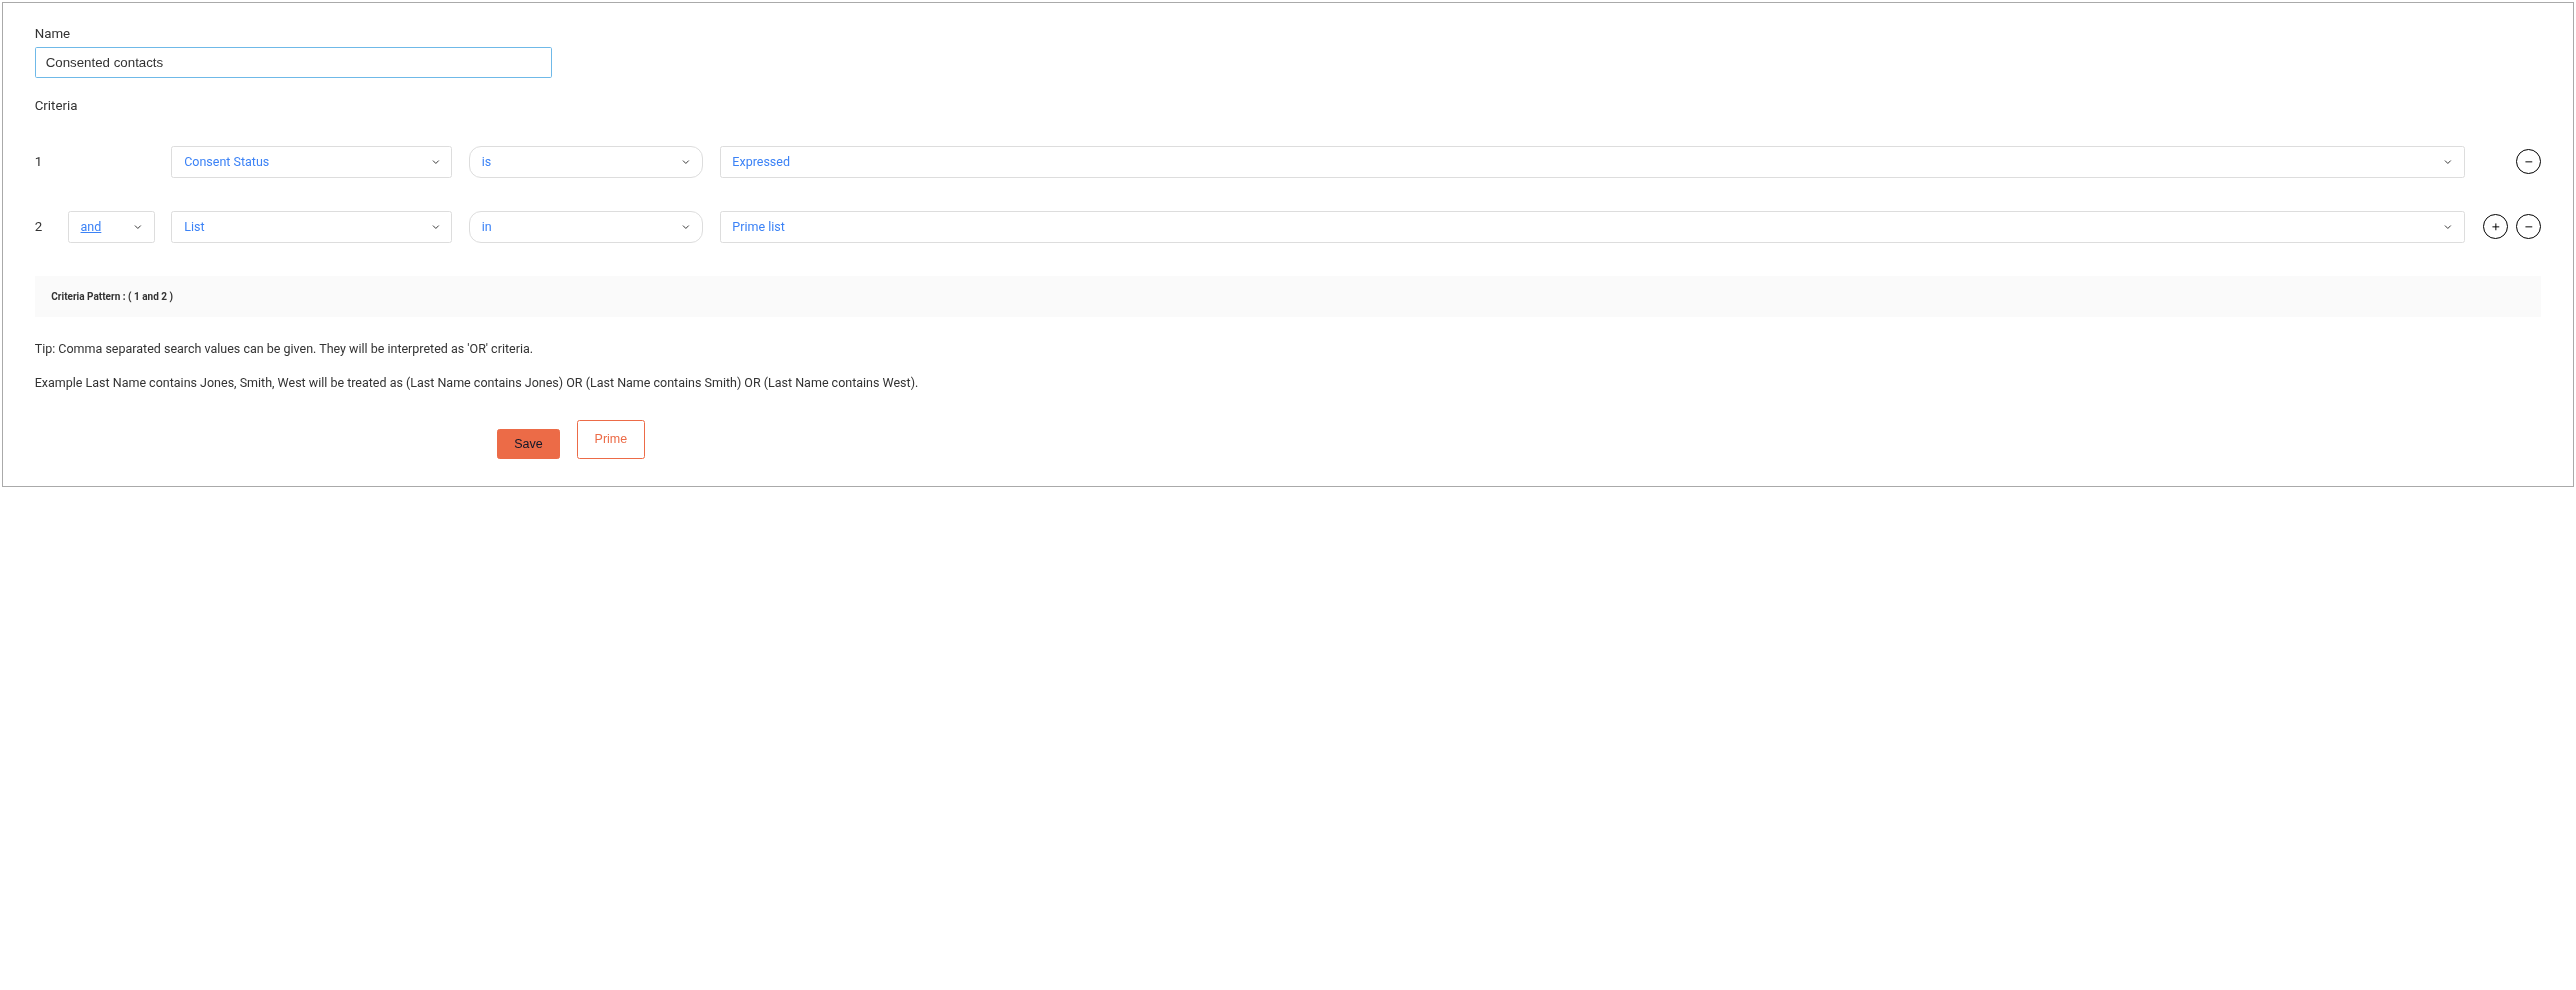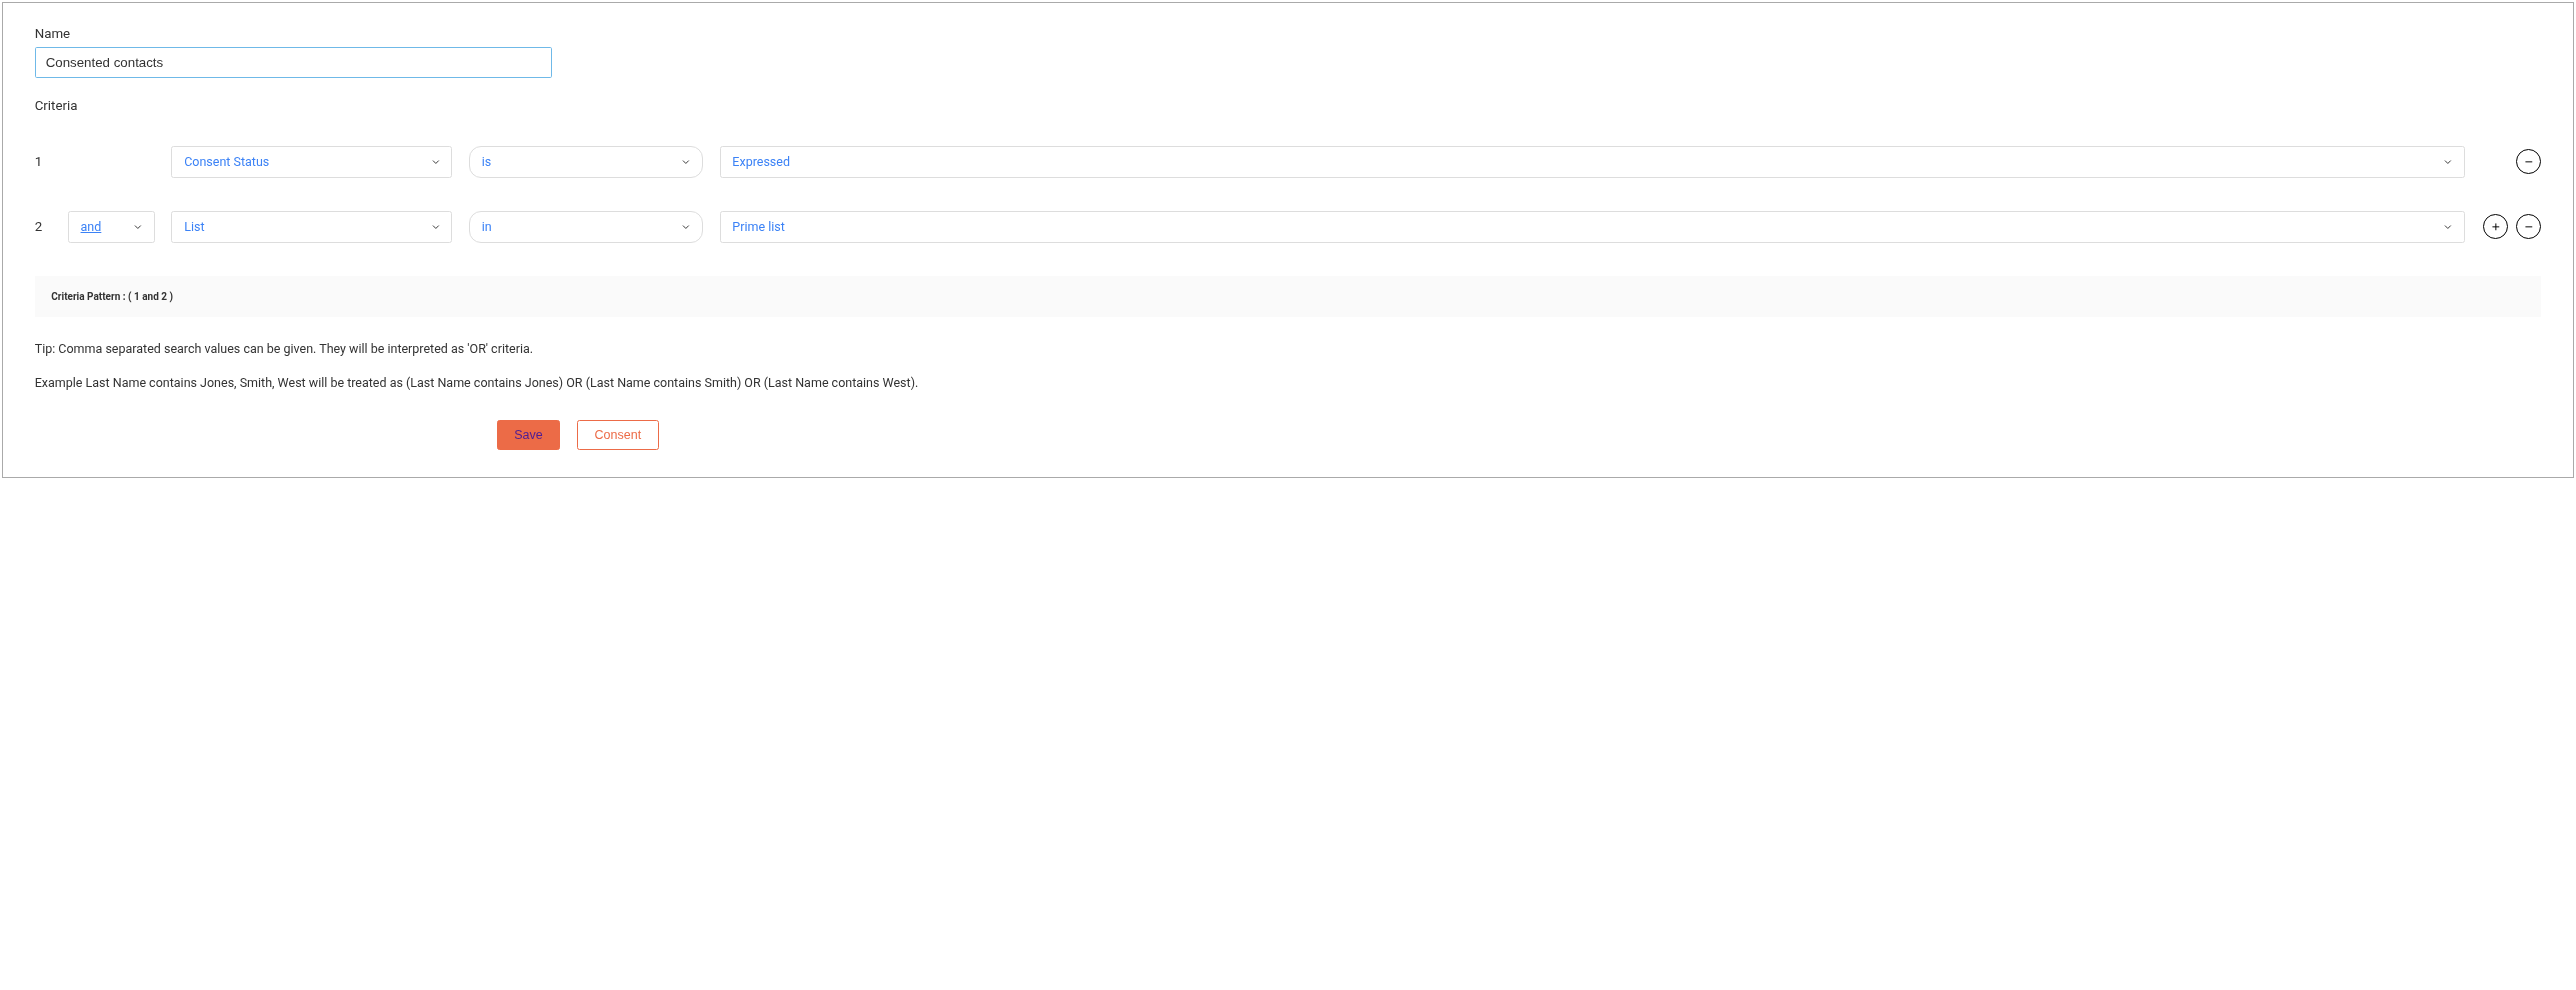--- a/index.html
+++ b/index.html
@@ -154,22 +154,23 @@
     .btn {
       padding: 6.7px 16.6px;
       font-size: 12.5px;
       border-radius: 2.5px;
       cursor: pointer;
       min-width: 50px;
       text-align: center;
     }
     .btn-primary {
       background: #ec6b47;
-      color: #4c1d95;
+      color: #0f172a;
       border: 0.8px solid #ec6b47;
+      margin-top: 9px;
     }
     .btn-secondary {
       background: #fff;
       color: #ec6b47;
       border: 0.8px solid #ec6b47;
     }
   </style>
 </head>
 <body>
 
@@ -275,18 +276,18 @@
     <div class="pattern-bar">
       <span>Criteria Pattern :</span>
       <span>( 1 and 2 )</span>
     </div>
 
     <div class="tip-text">Tip: Comma separated search values can be given. They will be interpreted as 'OR' criteria.</div>
     <div class="example-text">Example  Last Name contains Jones, Smith, West will be treated as (Last Name contains Jones) OR (Last Name contains Smith) OR (Last Name contains West).</div>
 
     <div class="button-row">
       <button class="btn btn-primary">Save</button>
-      <button class="btn btn-secondary">Consent</button>
+      <button class="btn btn-secondary">Prime</button>
     </div>
 
   </div>
 </div>
 
 
 </body></html>

